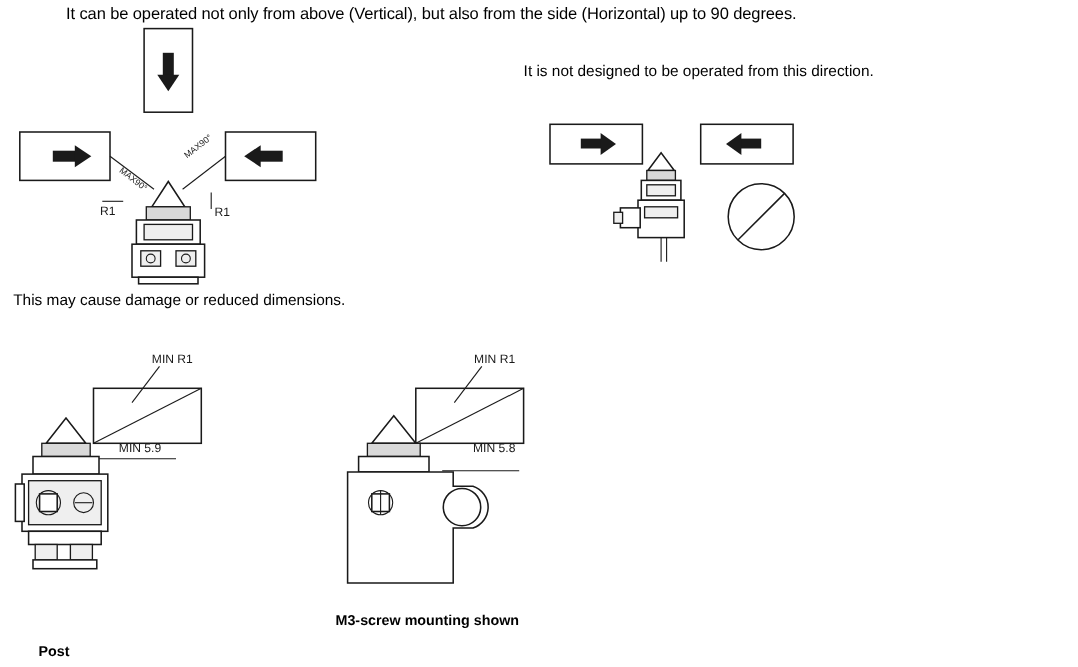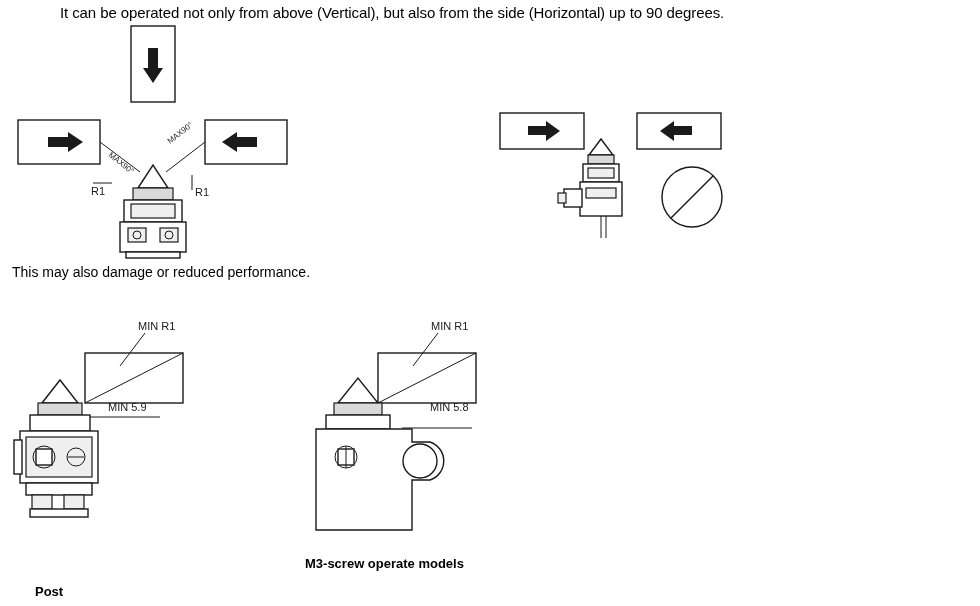--- a/index.html
+++ b/index.html
@@ -68,20 +68,21 @@
   .fillgray2 { fill: #efefef; stroke: #1a1a1a; stroke-width: 1.2; }
   .lbl { font-family: "Liberation Sans", sans-serif; font-size: 11px; fill: #1a1a1a; }
   .lbl-sm { font-family: "Liberation Sans", sans-serif; font-size: 8px; fill: #1a1a1a; }
 </style>
 </head>
 <body>
 
 <div class="abs" id="headline">It can be operated not only from above (Vertical), but also from the side (Horizontal) up to 90 degrees.</div>
 
 <div class="abs note-wrap">
+  <div class="note-line2">It is not designed to be operated from this direction.</div>
 </div>
 
 <div class="abs" style="left:0px; top:20px;">
 <svg width="330" height="240" viewBox="0 0 330 240" xmlns="http://www.w3.org/2000/svg">
 
   <rect class="fillwht" x="131" y="6" width="44" height="76"></rect>
   <g class="fillblk">
     <rect x="148" y="28" width="10" height="22"></rect>
     <polygon points="143,48 163,48 153,63"></polygon>
   </g>
@@ -153,21 +154,21 @@
   </g>
 
   <g>
     <circle class="stroke" cx="202" cy="92" r="30" stroke-width="3"></circle>
     <line class="stroke" x1="181" y1="113" x2="223" y2="71" stroke-width="3"></line>
   </g>
 </svg>
 </div>
 
 <div class="abs" id="body-text">
-  <div>This may also damage or reduced performance.</div>
+  <div>This may cause damage or reduced dimensions.</div>
 </div>
 
 <div class="abs" style="left:0px; top:320px;">
 <svg width="280" height="230" viewBox="0 0 280 230" xmlns="http://www.w3.org/2000/svg">
 
   <rect class="fillwht" x="85" y="33" width="98" height="50"></rect>
   <line class="stroke-thin" x1="85" y1="83" x2="183" y2="33"></line>
 
   <line class="stroke-thin" x1="145" y1="13" x2="120" y2="46"></line>
   <text class="lbl" x="138" y="10">MIN R1</text>
@@ -215,13 +216,13 @@
                              L122,160 L122,210 L26,210 Z"></path>
     <circle class="stroke" cx="130" cy="141" r="17"></circle>
     <circle class="stroke-thin" cx="56" cy="137" r="11"></circle>
     <rect class="fillwht" x="48" y="129" width="16" height="16"></rect>
     <line class="stroke-thin" x1="56" y1="126" x2="56" y2="148"></line>
   </g>
 </svg>
 </div>
 
 <div class="abs caption" id="caption-post">Post</div>
-<div class="abs caption" id="caption-m3">M3-screw operate models</div>
+<div class="abs caption" id="caption-m3">M3-screw mounting shown</div>
 
 </body></html>

